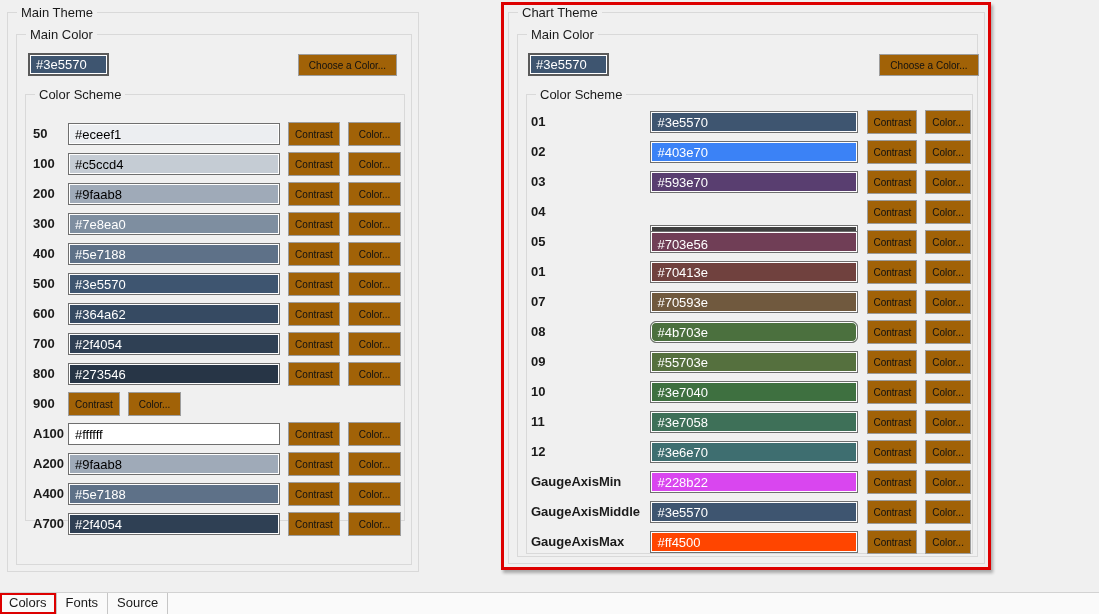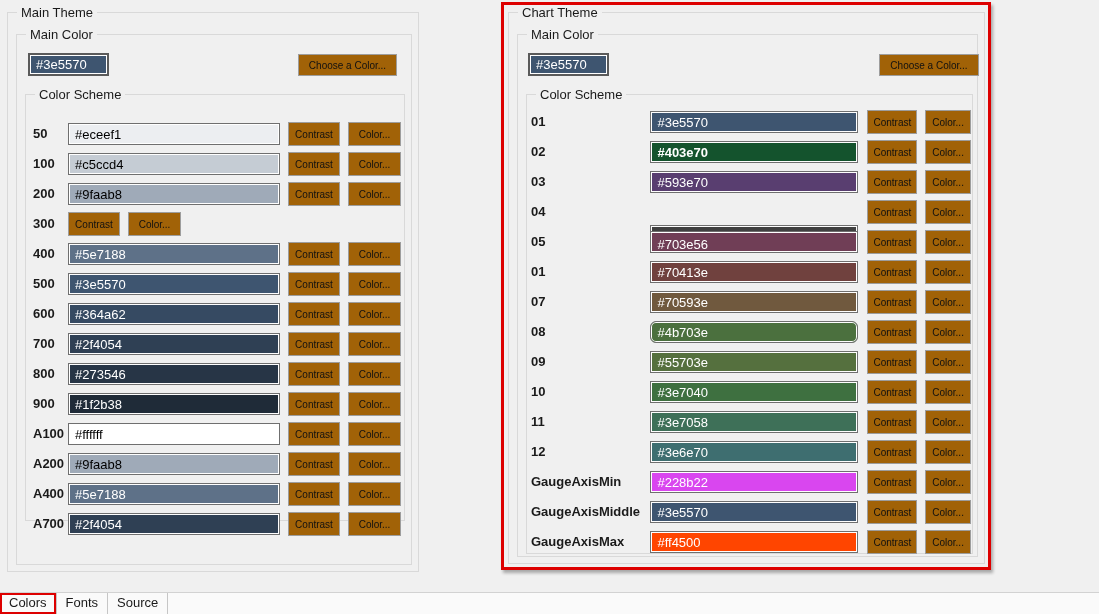--- a/index.html
+++ b/index.html
@@ -110,20 +110,23 @@
               <div class="srow">
                 <span class="rkey">200</span>
                 <span class="swatch rswatch" style="background: rgb(159, 170, 184);">
                   <span class="hex" style="color: rgb(0, 0, 0);">#9faab8</span>
                 </span>
                 <button class="btn contrast">Contrast</button>
                 <button class="btn colorbtn">Color...</button>
               </div>
               <div class="srow">
                 <span class="rkey">300</span>
+                <span class="swatch rswatch" style="background: rgb(126, 142, 160);">
+                  <span class="hex" style="color: rgb(255, 255, 255);">#7e8ea0</span>
+                </span>
                 <button class="btn contrast">Contrast</button>
                 <button class="btn colorbtn">Color...</button>
               </div>
               <div class="srow">
                 <span class="rkey">400</span>
                 <span class="swatch rswatch" style="background: rgb(94, 113, 136);">
                   <span class="hex" style="color: rgb(255, 255, 255);">#5e7188</span>
                 </span>
                 <button class="btn contrast">Contrast</button>
                 <button class="btn colorbtn">Color...</button>
@@ -155,23 +158,20 @@
               <div class="srow">
                 <span class="rkey">800</span>
                 <span class="swatch rswatch" style="background: rgb(39, 53, 70);">
                   <span class="hex" style="color: rgb(255, 255, 255);">#273546</span>
                 </span>
                 <button class="btn contrast">Contrast</button>
                 <button class="btn colorbtn">Color...</button>
               </div>
               <div class="srow">
                 <span class="rkey">900</span>
-                <span class="swatch rswatch" style="background: rgb(31, 43, 56);">
-                  <span class="hex" style="color: rgb(255, 255, 255);">#1f2b38</span>
-                </span>
                 <button class="btn contrast">Contrast</button>
                 <button class="btn colorbtn">Color...</button>
               </div>
               <div class="srow">
                 <span class="rkey">A100</span>
                 <span class="swatch rswatch" style="background: rgb(255, 255, 255);">
                   <span class="hex" style="color: rgb(0, 0, 0);">#ffffff</span>
                 </span>
                 <button class="btn contrast">Contrast</button>
                 <button class="btn colorbtn">Color...</button>
@@ -224,21 +224,21 @@
               <div class="srow">
                 <span class="rkey">01</span>
                 <span class="swatch rswatch" style="background: rgb(62, 85, 112);">
                   <span class="hex" style="color: rgb(255, 255, 255);">#3e5570</span>
                 </span>
                 <button class="btn contrast">Contrast</button>
                 <button class="btn colorbtn">Color...</button>
               </div>
               <div class="srow">
                 <span class="rkey">02</span>
-                <span class="swatch rswatch" style="background: #14532d; font-weight: bold;">
+                <span class="swatch rswatch" style="background: #3b82f6;">
                   <span class="hex" style="color: rgb(255, 255, 255);">#403e70</span>
                 </span>
                 <button class="btn contrast">Contrast</button>
                 <button class="btn colorbtn">Color...</button>
               </div>
               <div class="srow">
                 <span class="rkey">03</span>
                 <span class="swatch rswatch" style="background: rgb(89, 62, 112);">
                   <span class="hex" style="color: rgb(255, 255, 255);">#593e70</span>
                 </span>

